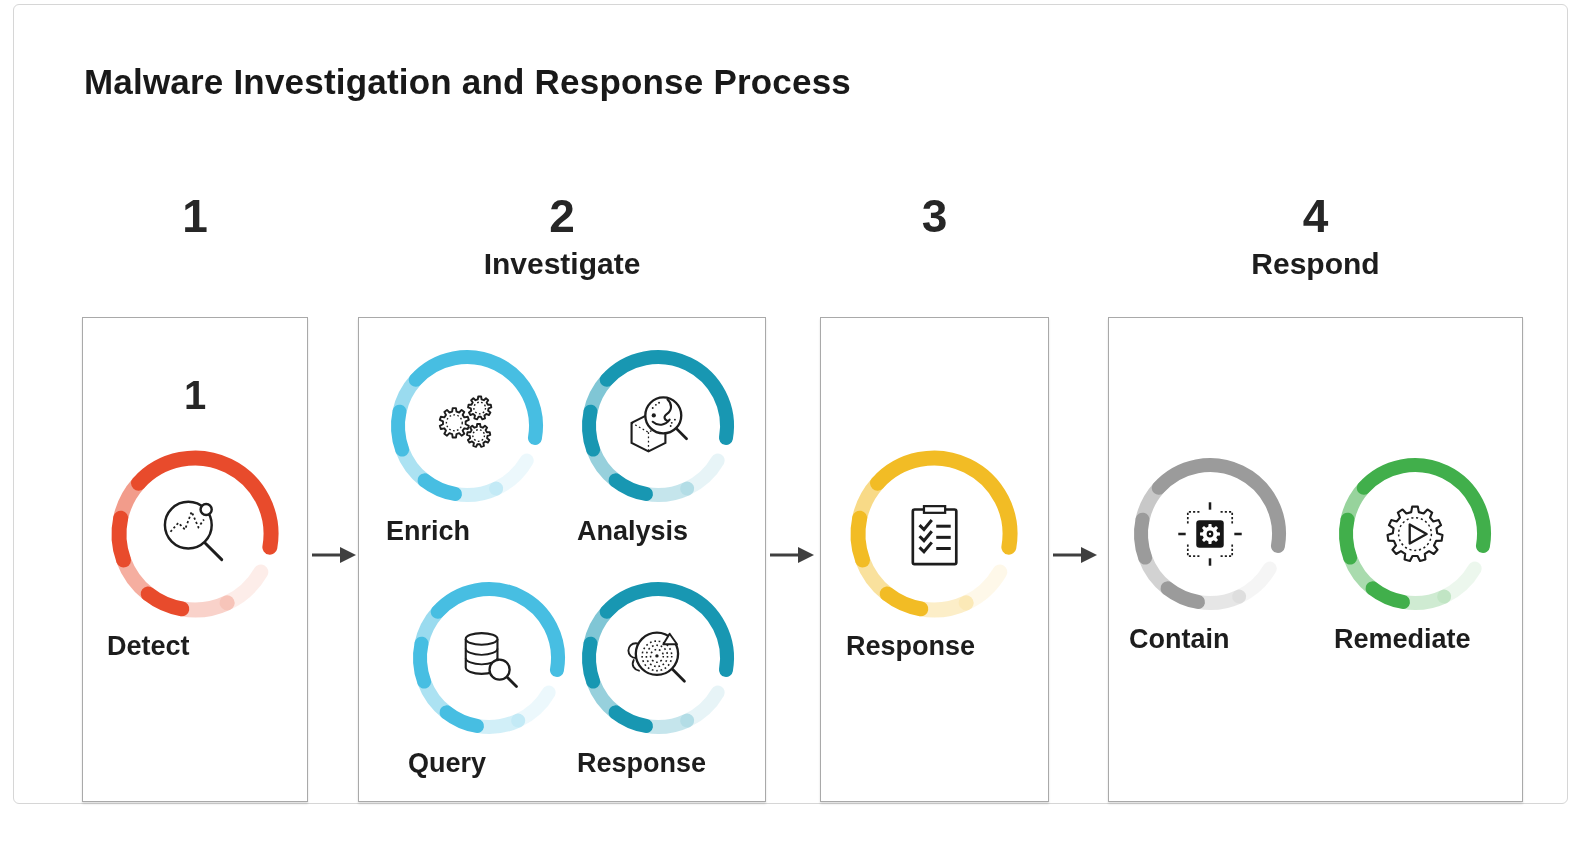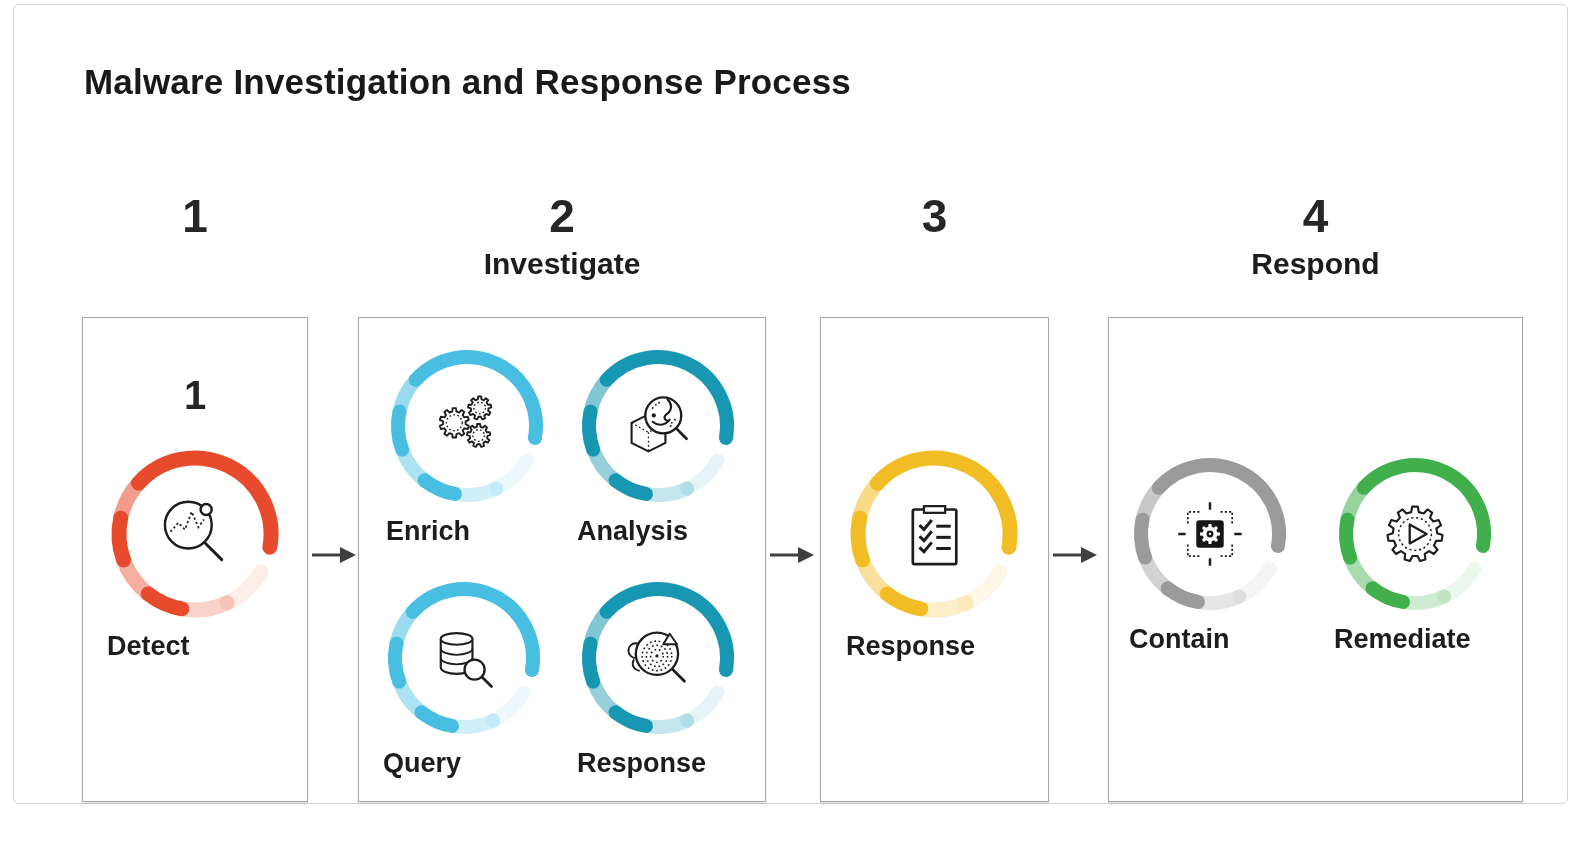--- a/index.html
+++ b/index.html
@@ -129,21 +129,21 @@
     <circle cx="33" cy="15" r="0.9" fill="#1d1d1d"></circle>
           <circle cx="36" cy="13" r="0.9" fill="#1d1d1d"></circle>
     <circle cx="30" cy="18" r="0.9" fill="#1d1d1d"></circle>
           <circle cx="48" cy="32" r="0.9" fill="#1d1d1d"></circle>
     <circle cx="51" cy="29" r="0.9" fill="#1d1d1d"></circle>
           <circle cx="47" cy="35" r="0.9" fill="#1d1d1d"></circle>
   </svg>
       </div>
     <div class="ring-label">Analysis</div>
   </div>
-  <div class="ring-item" style="left:383px;top:577px;">
+  <div class="ring-item" style="left:408px;top:577px;">
     <div class="ring-slot" style="width: 162px; height: 162px;">
         <svg width="162" height="162">
           <path d="M 140.76 115.50 A 69 69 0 0 1 110.16 143.54" fill="none" stroke="#47BEE2" stroke-width="14" stroke-linecap="round" opacity="0.1"></path>
           <path d="M 110.16 143.54 A 69 69 0 0 1 69.02 148.95" fill="none" stroke="#47BEE2" stroke-width="14" stroke-linecap="round" opacity="0.25"></path>
           <path d="M 38.52 135.37 A 69 69 0 0 1 16.16 104.60" fill="none" stroke="#47BEE2" stroke-width="14" stroke-linecap="round" opacity="0.45"></path>
           <path d="M 13.51 66.65 A 69 69 0 0 1 29.72 34.83" fill="none" stroke="#47BEE2" stroke-width="14" stroke-linecap="round" opacity="0.55"></path>
           <path d="M 16.16 104.60 A 69 69 0 0 1 13.51 66.65" fill="none" stroke="#47BEE2" stroke-width="14" stroke-linecap="round" opacity="1"></path>
           <path d="M 29.72 34.83 A 69 69 0 0 1 148.95 92.98" fill="none" stroke="#47BEE2" stroke-width="14" stroke-linecap="round" opacity="1"></path>
           <path d="M 69.02 148.95 A 69 69 0 0 1 38.52 135.37" fill="none" stroke="#47BEE2" stroke-width="14" stroke-linecap="round" opacity="1"></path>
         </svg>

